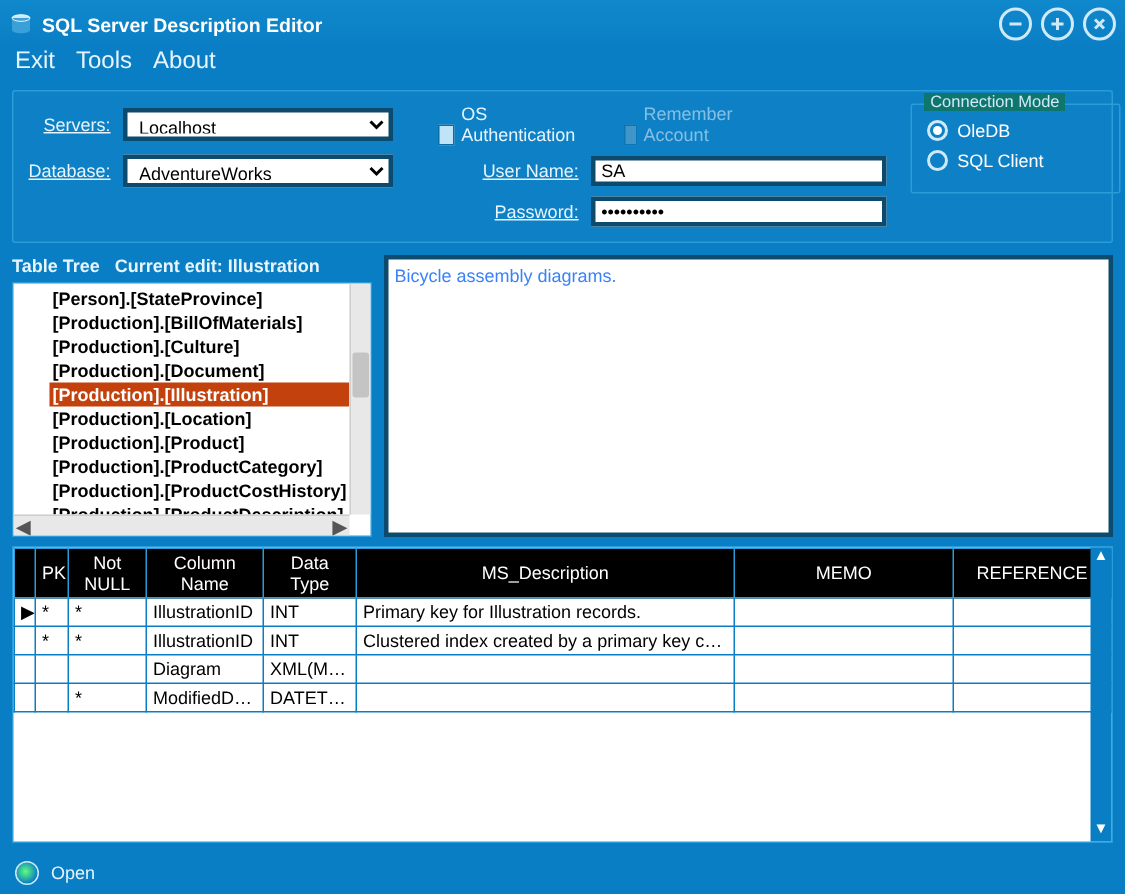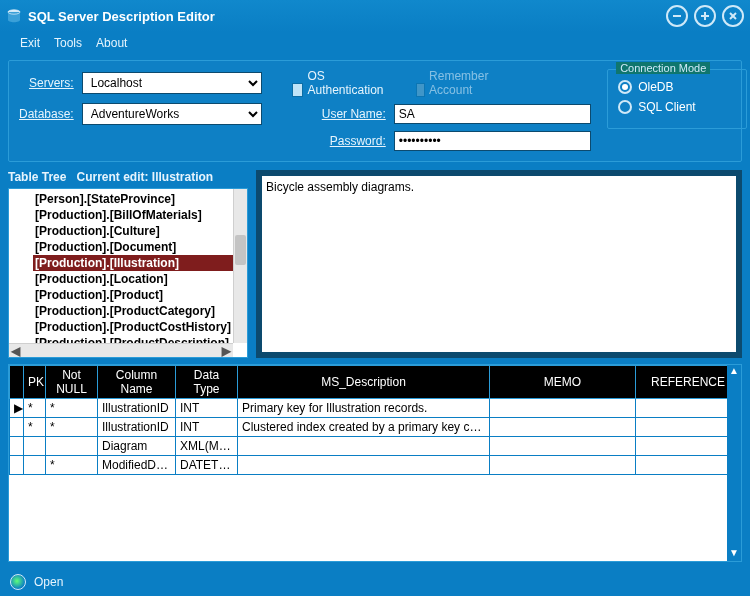--- a/index.html
+++ b/index.html
@@ -25,37 +25,37 @@
     width:16px; height:16px; margin-right:6px; flex:0 0 auto;
   }
   .titlebar .spacer { flex:1 1 auto; }
   .tbtn {
     width:22px;height:22px;border:2px solid #cfe9f8;border-radius:50%;
     margin-left:6px;display:flex;align-items:center;justify-content:center;
     cursor:pointer;
   }
   .tbtn svg { display:block; }
   .menubar {
-    height:22px; display:flex; align-items:center; gap:14px;
-    padding:0 20px; color:#e6f4fd; font-size:12px;
+    height:22px; display:flex; gap:14px;
+    padding:0 10px; color:#e6f4fd; font-size:16px;
   }
   .menubar span { cursor:pointer; }
   .conn-panel {
     margin:6px 8px 0 8px;
     border:1px solid #2b9cd8;
     border-radius:2px;
     padding:8px 10px 10px 10px;
     display:flex; gap:16px; align-items:flex-start;
     background:rgba(255,255,255,0.02);
   }
   .form-grid { display:grid; grid-template-columns: auto 180px auto auto 90px; gap:6px 8px; align-items:center; }
   .lbl { color:#e6f4fd; text-align:right;text-decoration:underline; }
   select, input[type=text], input[type=password], textarea {
     font-family:inherit; font-size:12px;
-    border:1px solid #0c4a6e; background:#fff; color:#000;
+    border:3px solid #0c4a6e; background:#fff; color:#000;
     padding:2px 4px; height:20px;
   }
   select { height:22px; }
   .checkbox {
     display:flex; align-items:flex-end; gap:4px; color:#e6f4fd;margin-left:22px;
   }
   .checkbox .box {
     width:14px;height:14px;border:1px solid #0b6da6;background:#bfe3f7;
   }
   .checkbox.disabled { opacity:.55; }
@@ -84,36 +84,36 @@
   }
   .section-hdr { color:#e6f4fd; font-size:12px; margin-bottom:4px;}
   .tree-wrap { width:240px; display:flex; flex-direction:column;font-weight:bold;}
   .tree {
     position:relative; flex:1 1 auto; background:#fff; color:#000;
     border:1px solid #2b9cd8;
     overflow:hidden;
   }
   .tree .items { position:absolute; inset:0 14px 14px 0; overflow:hidden; padding:2px 0 2px 24px;}
   .tree .item { white-space:nowrap; line-height:16px; padding:0 2px;}
-  .tree .item.sel { background:#7f1d1d; color:#fff; }
+  .tree .item.sel { background:#c2410c; color:#fff; }
   .vscroll {
     position:absolute; right:0; top:0; bottom:14px; width:14px;
     background:#e8e8e8; border-left:1px solid #cfcfcf;
   }
   .vscroll .thumb { position:absolute; left:1px; right:1px; top:46px; height:30px; background:#c4c4c4; border-radius:2px;}
   .hscroll {
     position:absolute; left:0; right:14px; bottom:0; height:14px;
     background:#e8e8e8; border-top:1px solid #cfcfcf;
     display:flex; justify-content:space-between; align-items:center; padding:0 2px;
     color:#555;
   }
   .desc-wrap { flex:1 1 auto; display:flex; flex-direction:column;}
   textarea.desc {
-    flex:1 1 auto; resize:none; background:#fff; color:#000000;
-    border:6px solid #0c4a6e; padding:4px; height:auto;
+    flex:1 1 auto; resize:none; background:#fff; color:#3b82f6;
+    border:3px solid #0c4a6e; padding:4px; height:auto;
   }
   .grid-wrap {
     margin:6px 8px 0 8px; height:198px; position:relative;
     border:1px solid #2b9cd8; background:#fff; color:#000;
   }
   table.grid { border-collapse:collapse; width:100%; table-layout:fixed;}
   table.grid th {
     background:#000000; color:#fff; font-weight:400; text-align:center;
     border:1px solid #2b9cd8; padding:2px 4px; font-size:12px; height:18px;
   }

